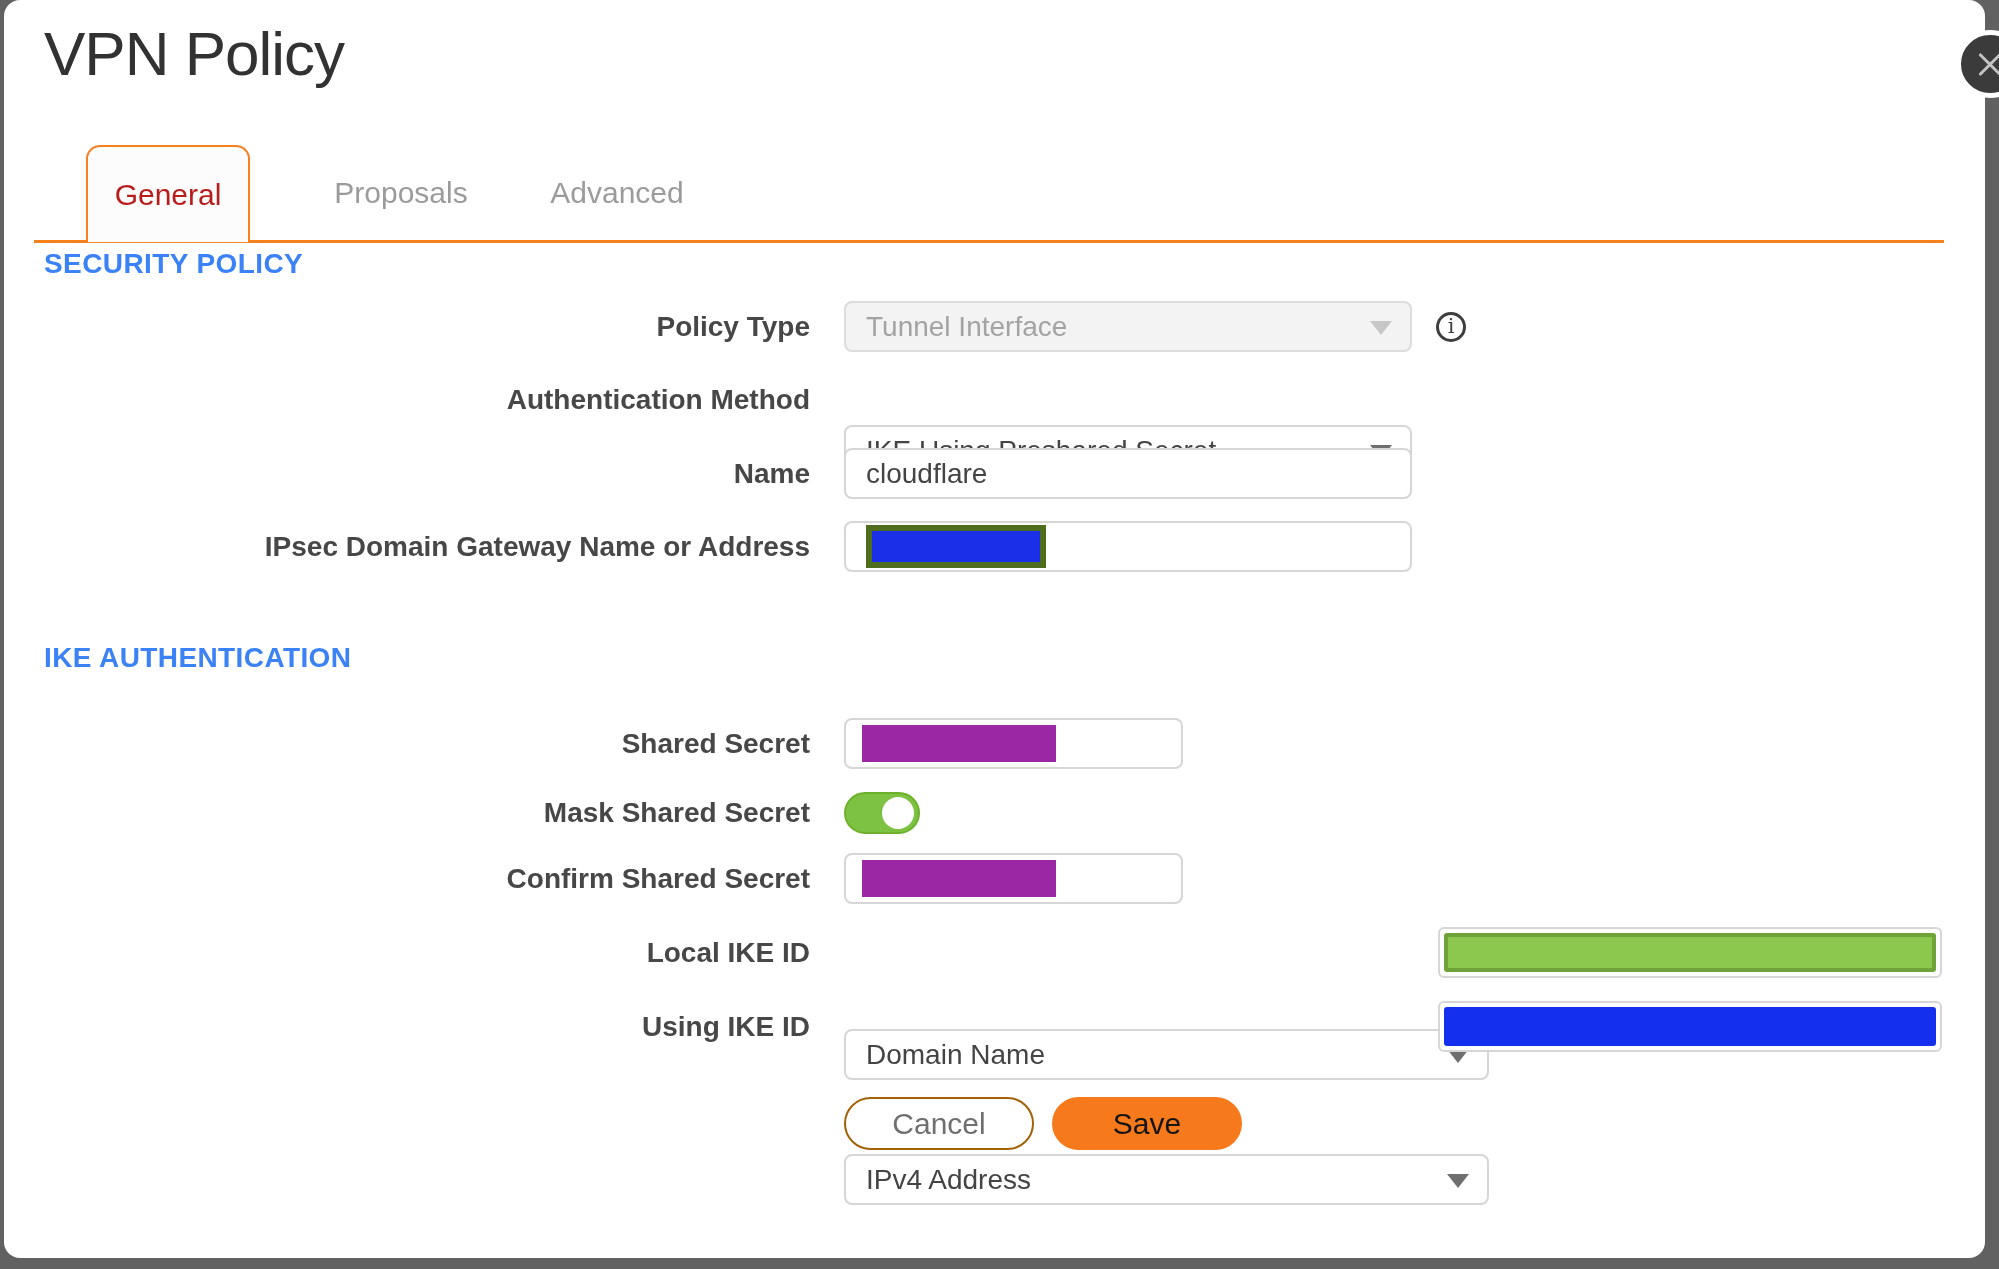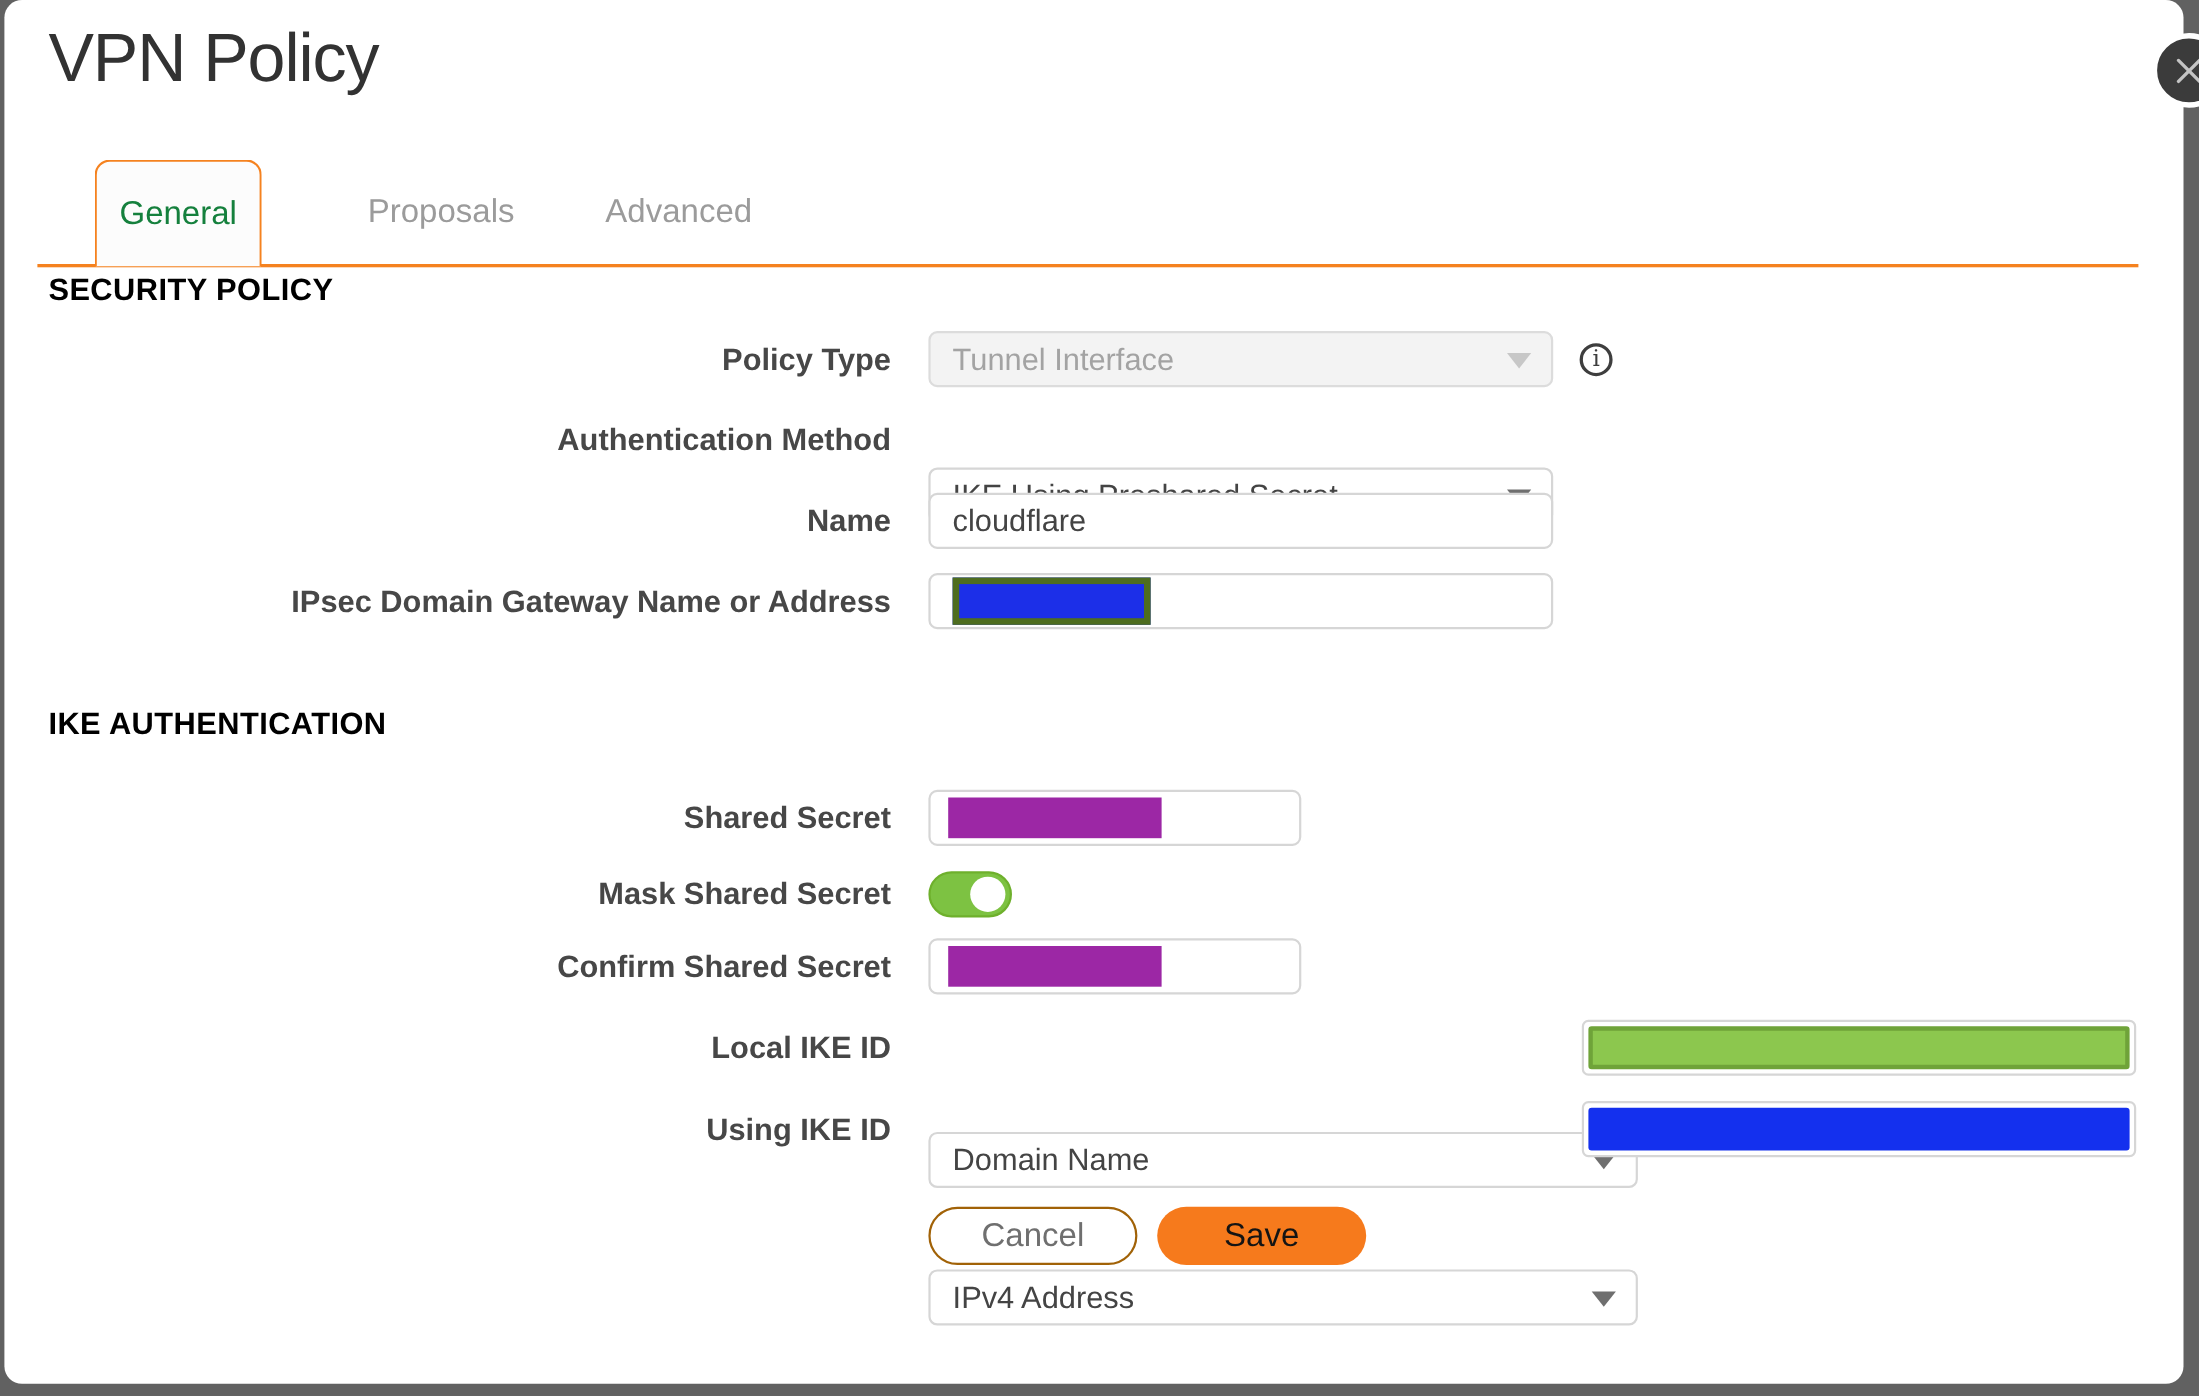--- a/index.html
+++ b/index.html
@@ -20,29 +20,29 @@
 
   
   .title{position:absolute; left:40px; top:18px; font-size:62px; color:#323232;
          font-weight:400; letter-spacing:-1px;}
 
   
   .tabbar{position:absolute; left:30px; top:145px; width:1910px; height:95px;
           border-bottom:3px solid #F5821F;}
   .tab{position:absolute; font-size:30px; color:#9b9b9b; cursor:pointer;
        display:flex; align-items:center; justify-content:center;}
-  .tab.active{left:52px; top:0; width:152px; height:97px; background:#fcfcfc;
+  .tab.active{left:52px; top:0; width:164px; height:97px; background:#fcfcfc;
               border:2px solid #F5821F; border-bottom:none;
-              border-radius:14px 14px 0 0; color:#15803d; z-index:2; box-sizing:border-box;}
+              border-radius:14px 14px 0 0; color:#b91c1c; z-index:2; box-sizing:border-box;}
   .tab.t2{left:267px; top:0; width:200px; height:95px;}
   .tab.t3{left:483px; top:0; width:200px; height:95px;}
 
   
   .section-h{position:absolute; left:40px; font-size:28px; font-weight:bold;
-             color:#000000; letter-spacing:0.4px;}
+             color:#3b82f6; letter-spacing:0.4px;}
   .sec1{top:248px;}
   .sec2{top:642px;}
 
   
   .flabel{position:absolute; left:0; width:806px; text-align:right;
           font-size:28px; font-weight:bold; color:#474747; line-height:51px;}
   .ctrl{position:absolute; left:840px; height:51px; box-sizing:border-box;
         background:#fff; border:2px solid #d6d6d6; border-radius:8px;
         font-size:28px; color:#444; display:flex; align-items:center;
         padding-left:20px;}

